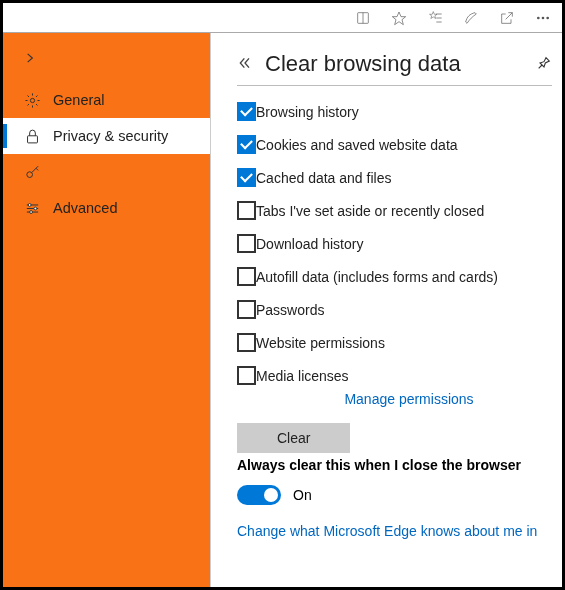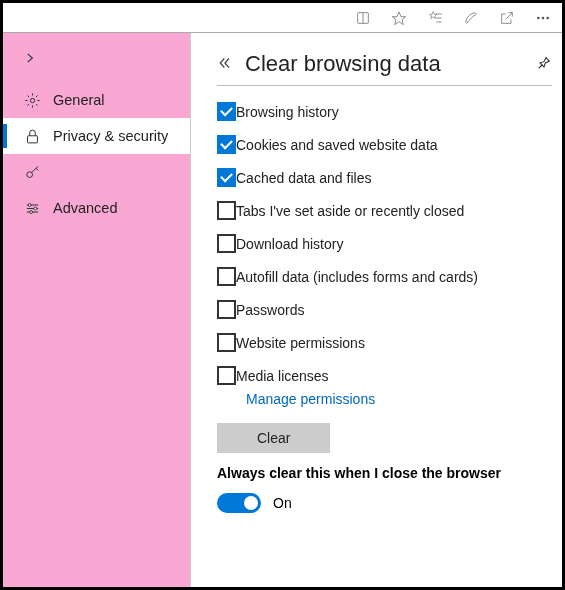--- a/index.html
+++ b/index.html
@@ -30,22 +30,22 @@
   align-items: center;
   justify-content: center;
   color: #444;
 }
 .titlebar svg { width: 16px; height: 16px; stroke: #555; fill: none; }
 .content {
   display: flex;
   height: calc(100% - 30px);
 }
 .sidebar {
-  width: 188px;
-  background: #f9a8d4;
+  width: 208px;
+  background: #f97316;
   border-right: 1px solid #ccc;
   padding-top: 10px;
 }
 .sidebar .back-row {
   padding: 8px 16px 14px 20px;
 }
 .sidebar-item {
   display: flex;
   align-items: center;
   padding: 9px 16px 9px 20px;
@@ -130,30 +130,31 @@
   border-width: 0 2.5px 2.5px 0;
   transform: rotate(45deg) translate(-1px, -1px);
 }
 .link {
   color: #0067c0;
   cursor: pointer;
   margin-left: 29px;
   margin-top: -8px;
   margin-bottom: 16px;
   font-size: 14px;
+  text-align: center;
 }
 .clear-btn {
   display: inline-block;
   background: #ccc;
   border: none;
   padding: 7px 40px;
   font-size: 14px;
   color: #222;
   cursor: pointer;
-  margin-bottom: 12px;
+  margin-bottom: 4px;
 }
 .bold-label {
   font-weight: 600;
   font-size: 14px;
   margin-bottom: 12px;
 }
 .toggle-row {
   display: flex;
   align-items: center;
   gap: 12px;
@@ -330,14 +331,15 @@
     <div class="link">Manage permissions</div>
 
     <button class="clear-btn">Clear</button>
 
     <div class="bold-label">Always clear this when I close the browser</div>
     <div class="toggle-row">
       <div class="toggle"></div>
       <span>On</span>
     </div>
 
+    <div class="cut-link">Change what Microsoft Edge knows about me in</div>
   </div>
 </div>
 
 </body></html>

